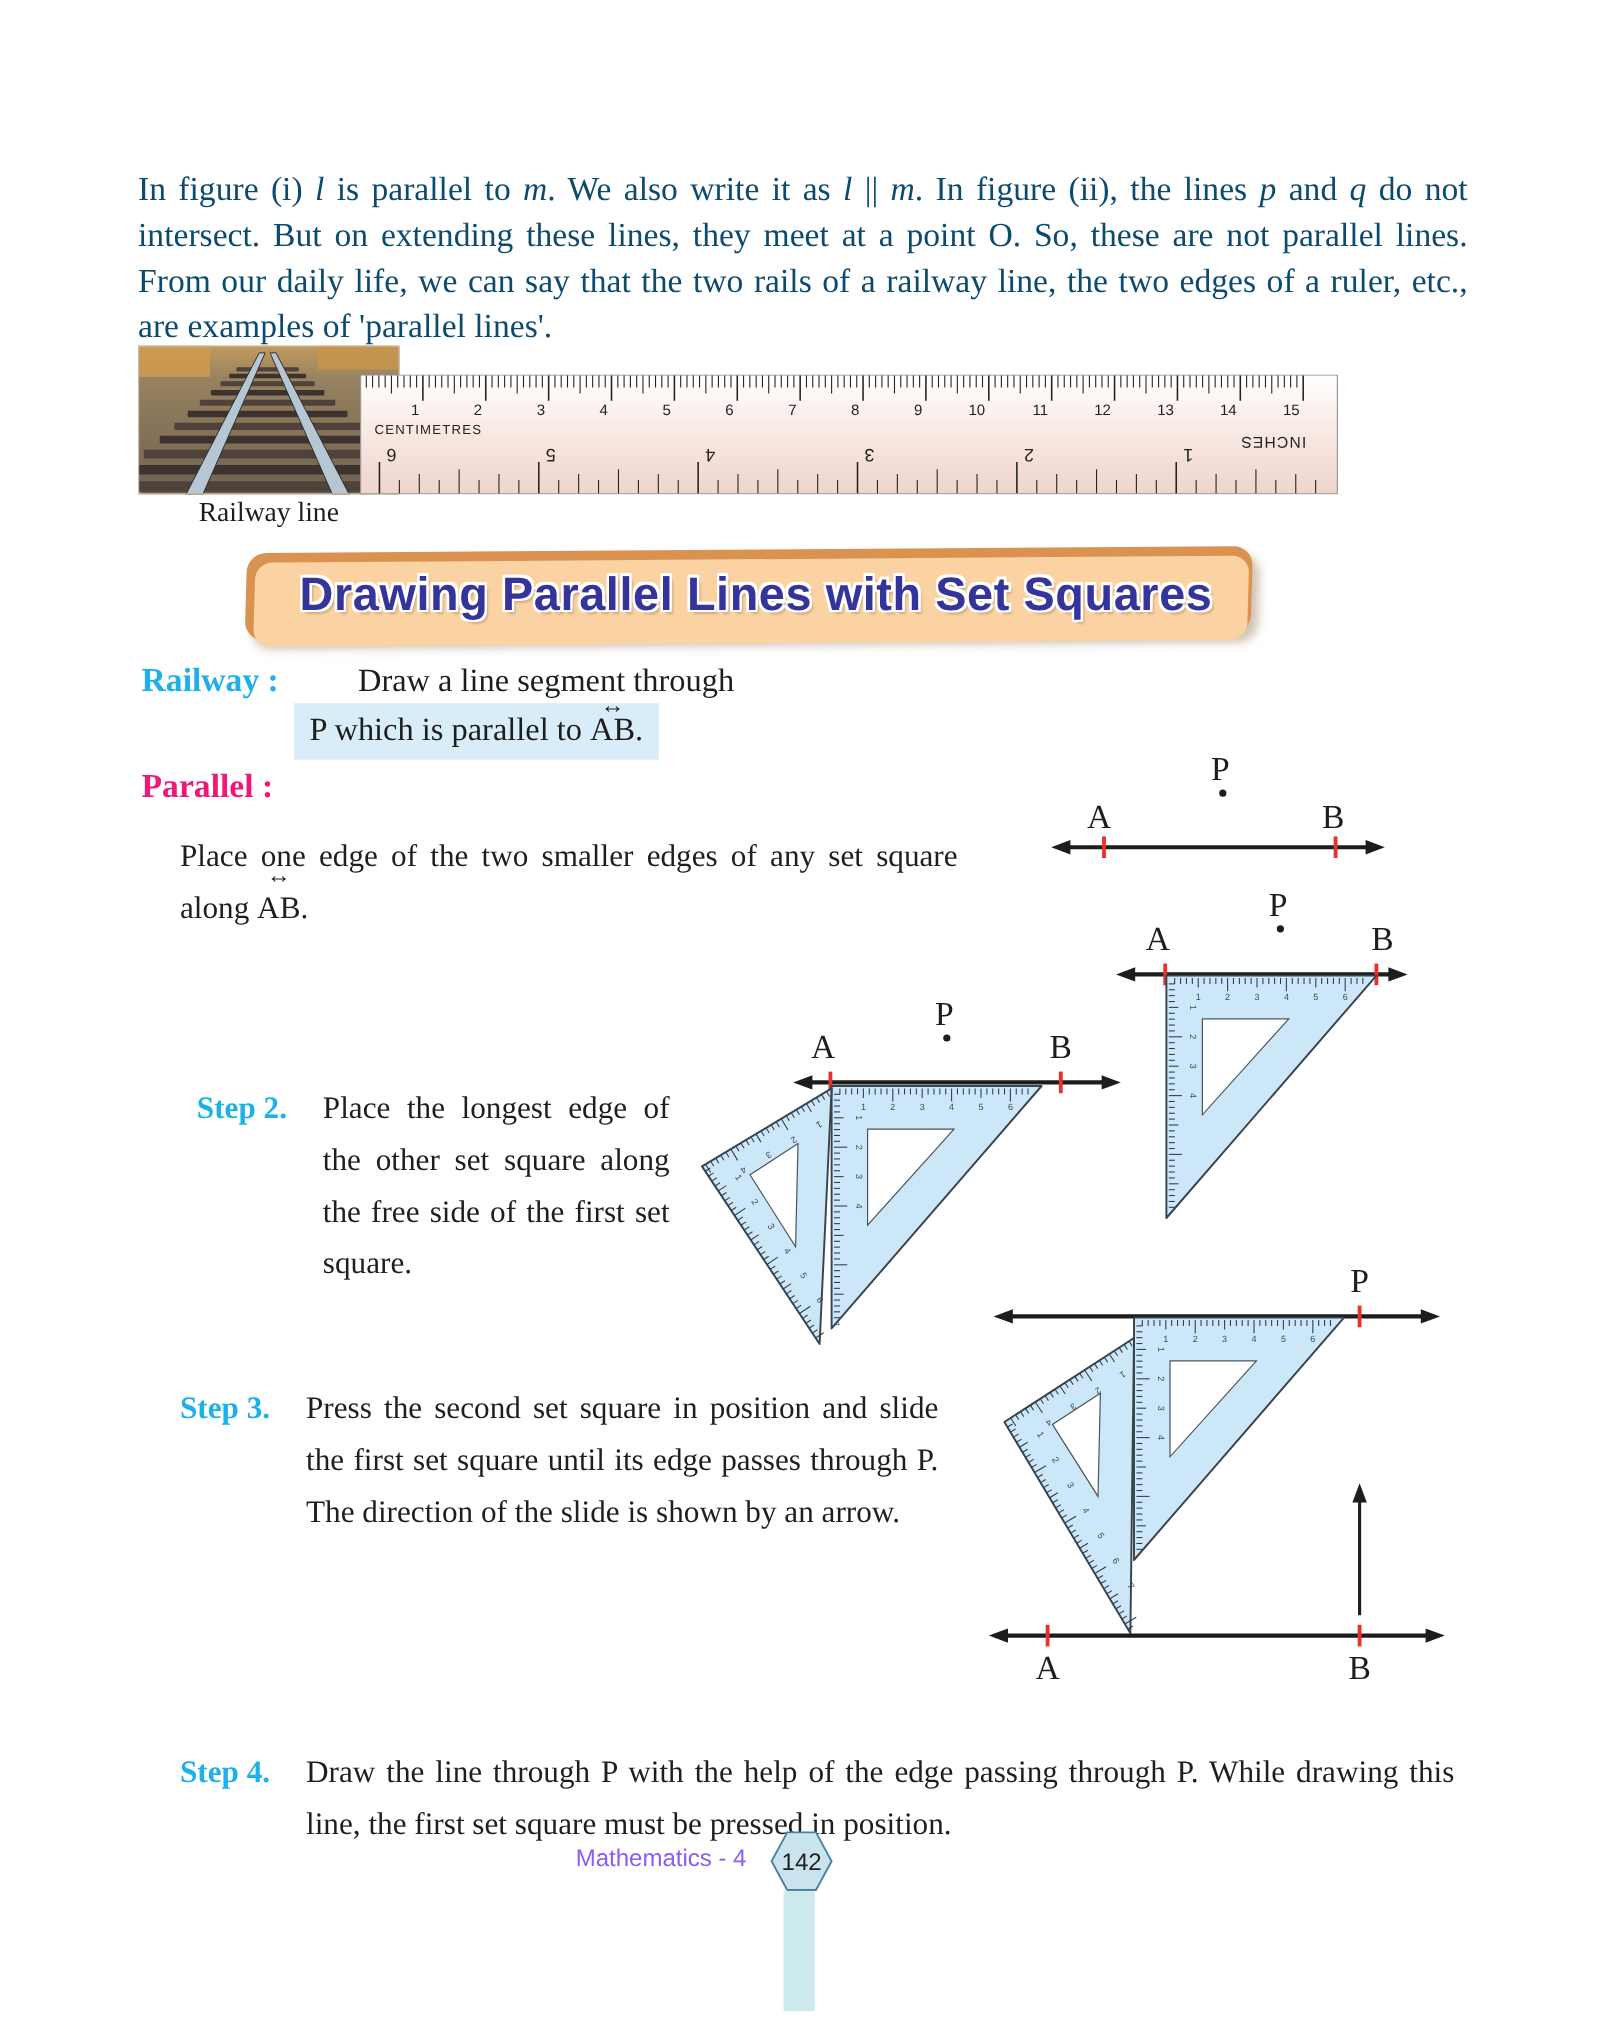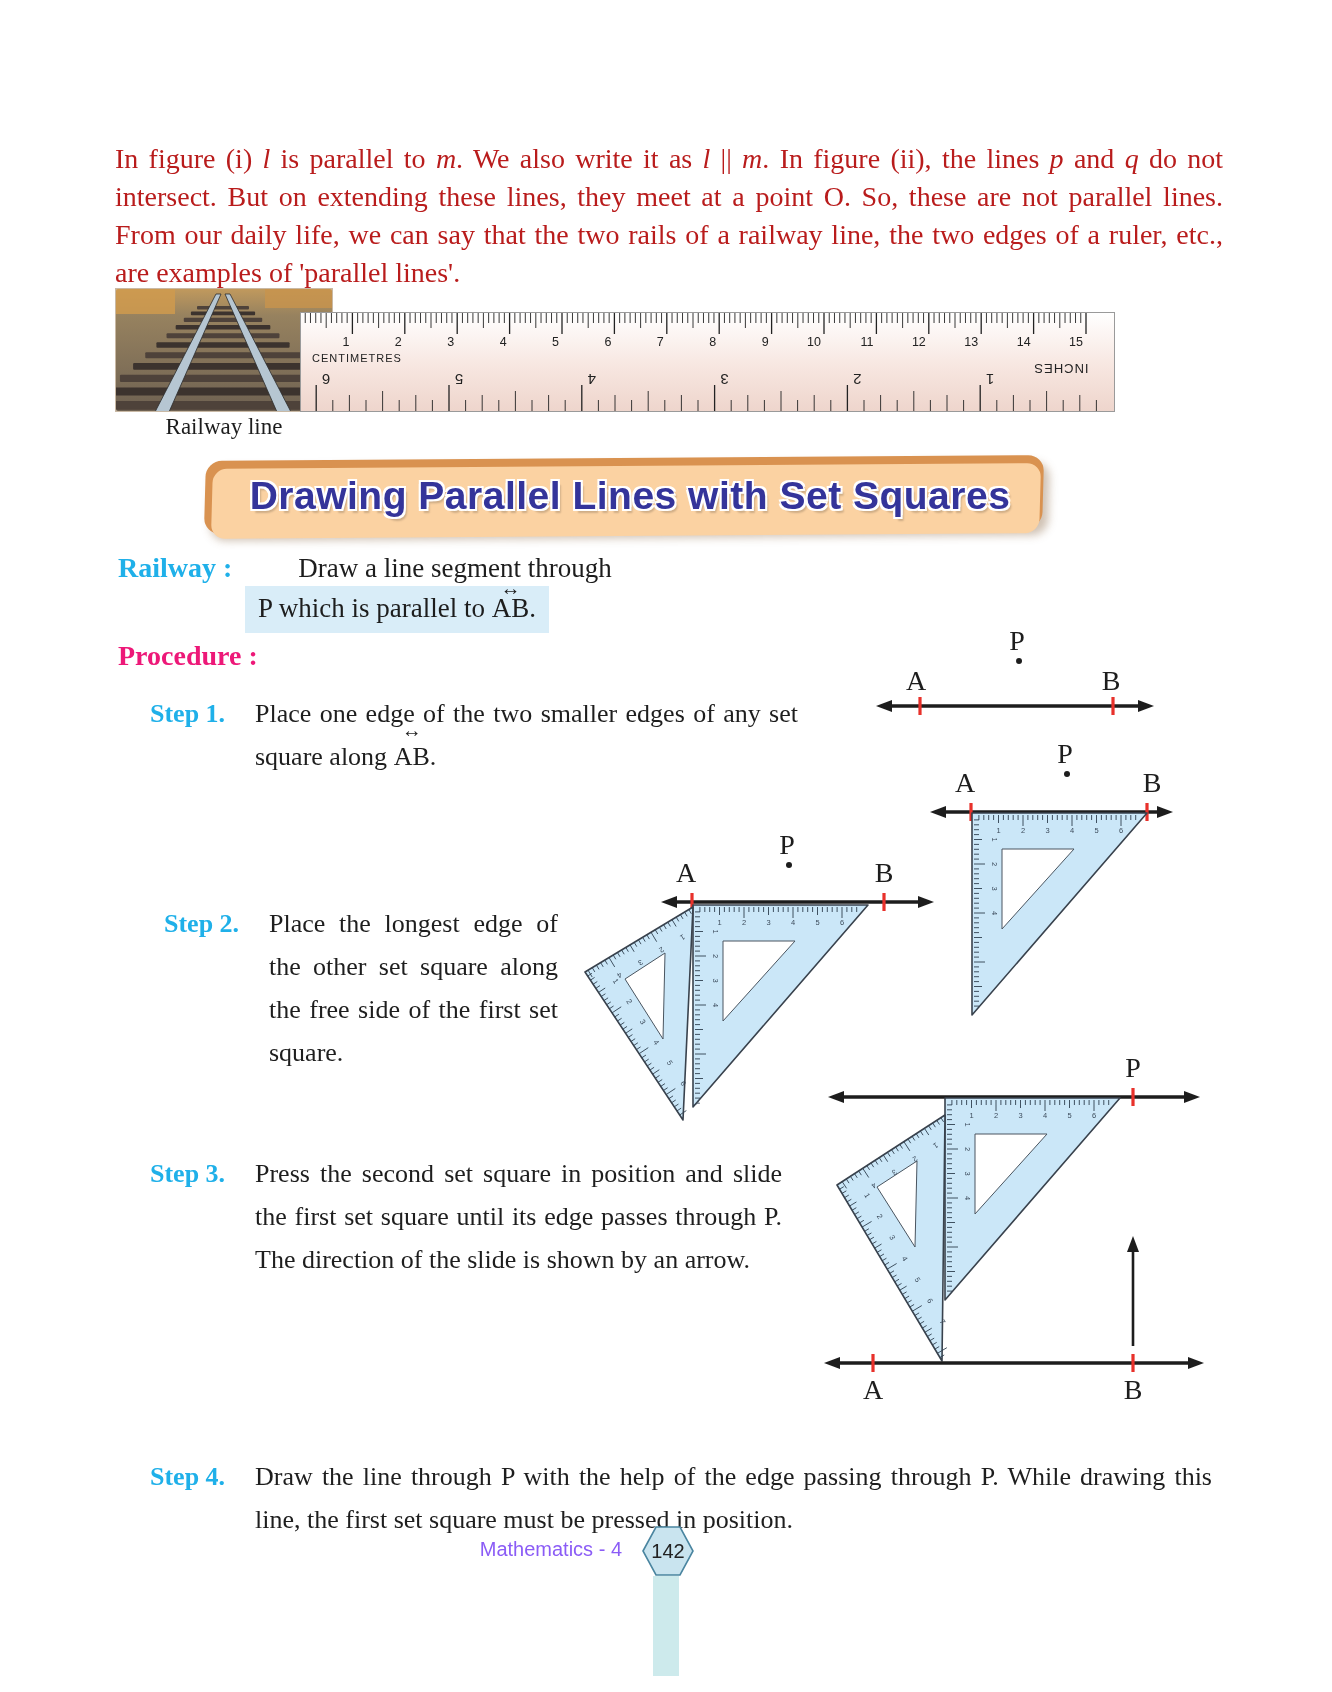--- a/index.html
+++ b/index.html
@@ -1,21 +1,21 @@
 <!DOCTYPE html>
 <html><head>
 <meta charset="utf-8">
 <style>
   html,body{margin:0;padding:0;background:#fff;}
   .page{position:relative;width:1332px;height:1692px;background:#ffffff;overflow:hidden;
         font-family:"Liberation Serif",serif;color:#1d1d1d;}
 
   
   .intro{position:absolute;left:115px;top:112px;width:1108px;font-size:28px;line-height:38px;
-         text-align:justify;color:#b91c1c;}
+         text-align:justify;color:#0c4a6e;}
   .intro i{font-style:italic;}
 
   
   .photo{position:absolute;left:115px;top:288px;width:218px;height:124px;}
   .caption{position:absolute;left:110px;top:414px;width:228px;text-align:center;font-size:23px;}
 
   
   .ruler{position:absolute;left:300px;top:312px;width:815px;height:100px;}
 
   
@@ -336,24 +336,23 @@
     <div class="banner-title">Drawing Parallel Lines with Set Squares</div>
   </div>
 
   <div class="example-row">
     <span class="ex-label">Railway :</span><span class="ex-line1">Draw a line segment through</span>
   </div>
   <div class="example-hl">
     <span>P which is parallel to </span><span class="ab"><span class="abarrow"></span><span>AB</span></span><span>.</span>
   </div>
 
-  <div class="procedure">Procedure :</div>
+  <div class="procedure">Parallel :</div>
 
   <div class="step" id="step1">
-    <span class="slabel">Step 1.</span>
     <div class="stext">
       <span>Place one edge of the two smaller edges of any set square along </span><span class="ab"><span class="abarrow"></span><span>AB</span></span><span>.</span>
     </div>
   </div>
 
   <div class="step" id="step2">
     <span class="slabel">Step 2.</span>
     <div class="stext">Place the longest edge of the other set square along the free side of the first set square.</div>
   </div>
 

